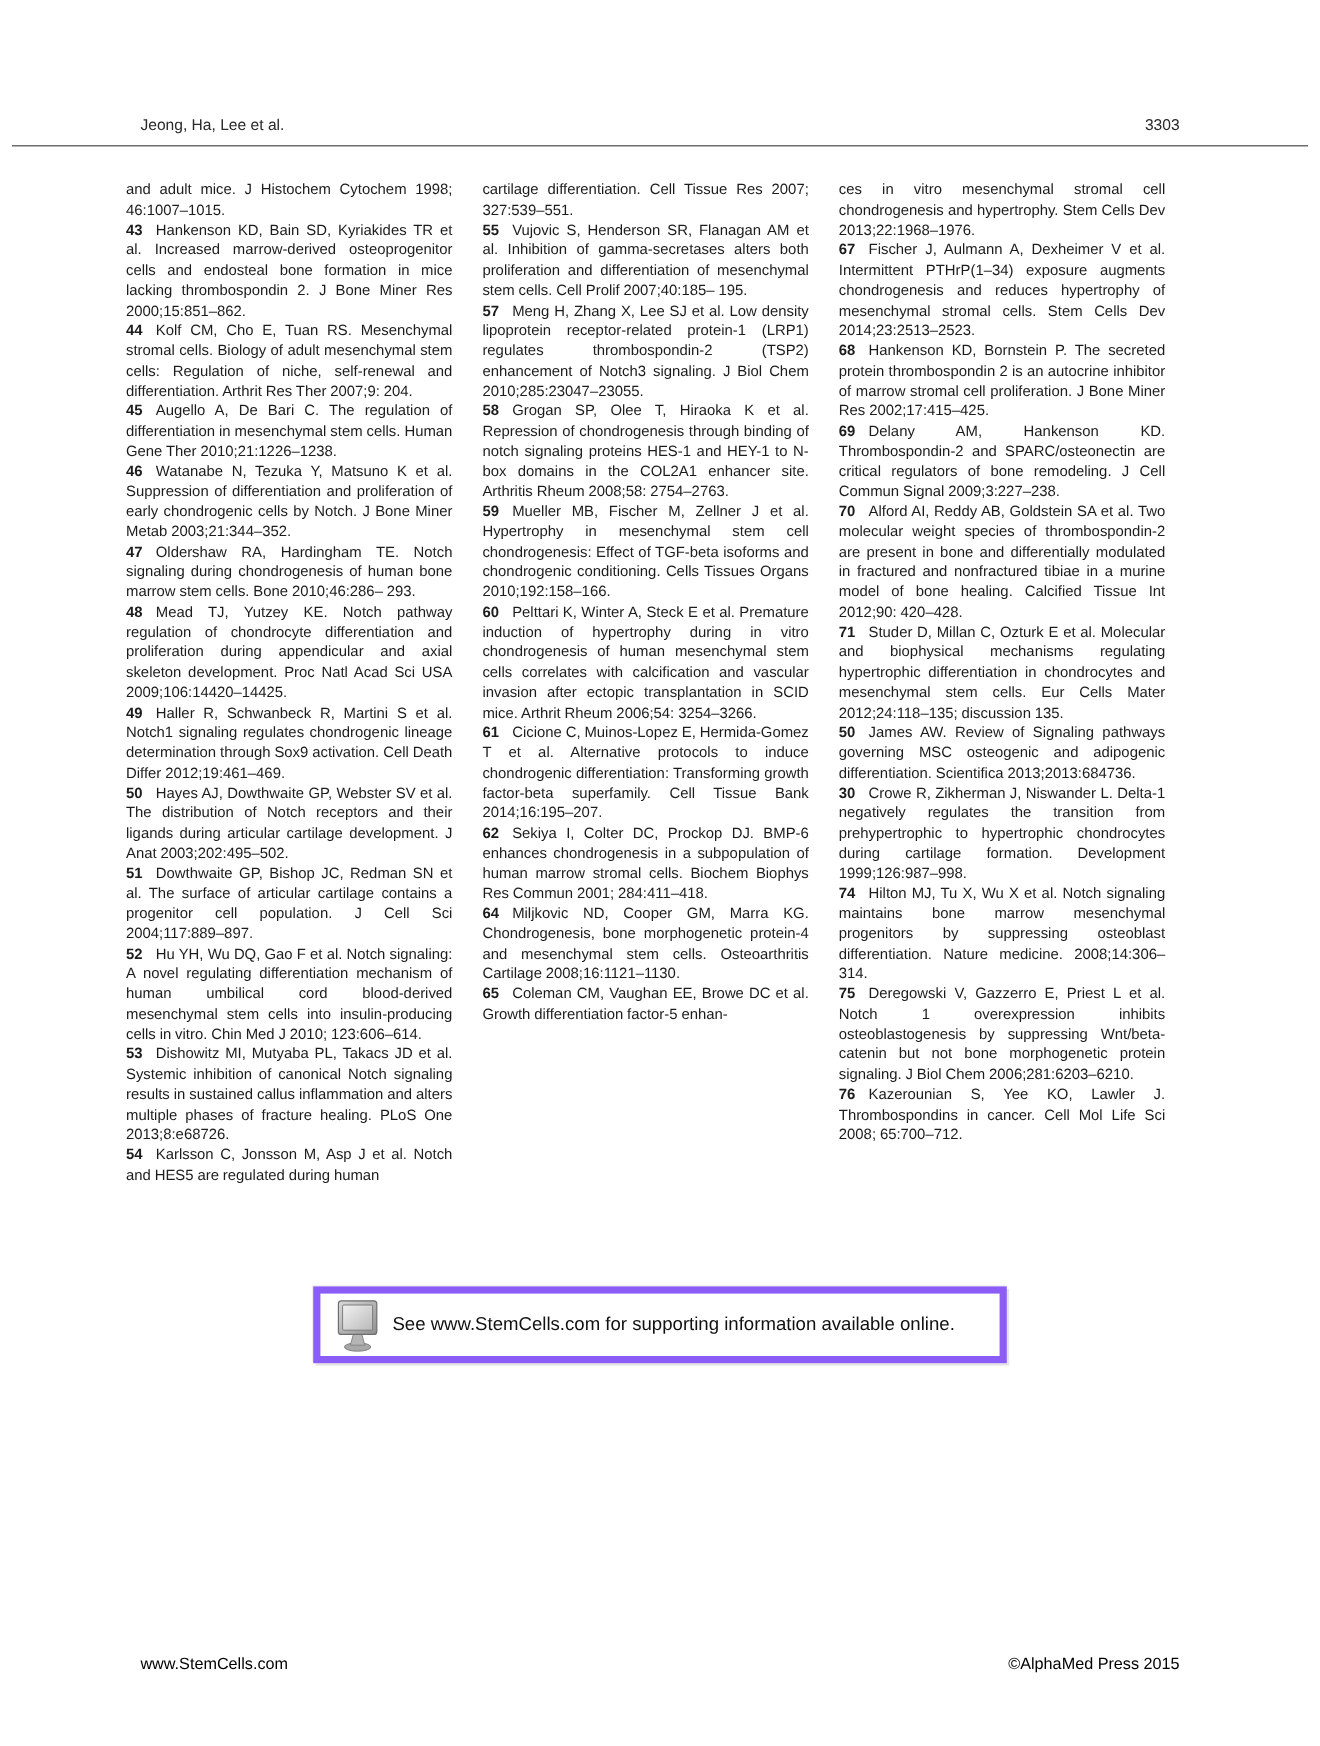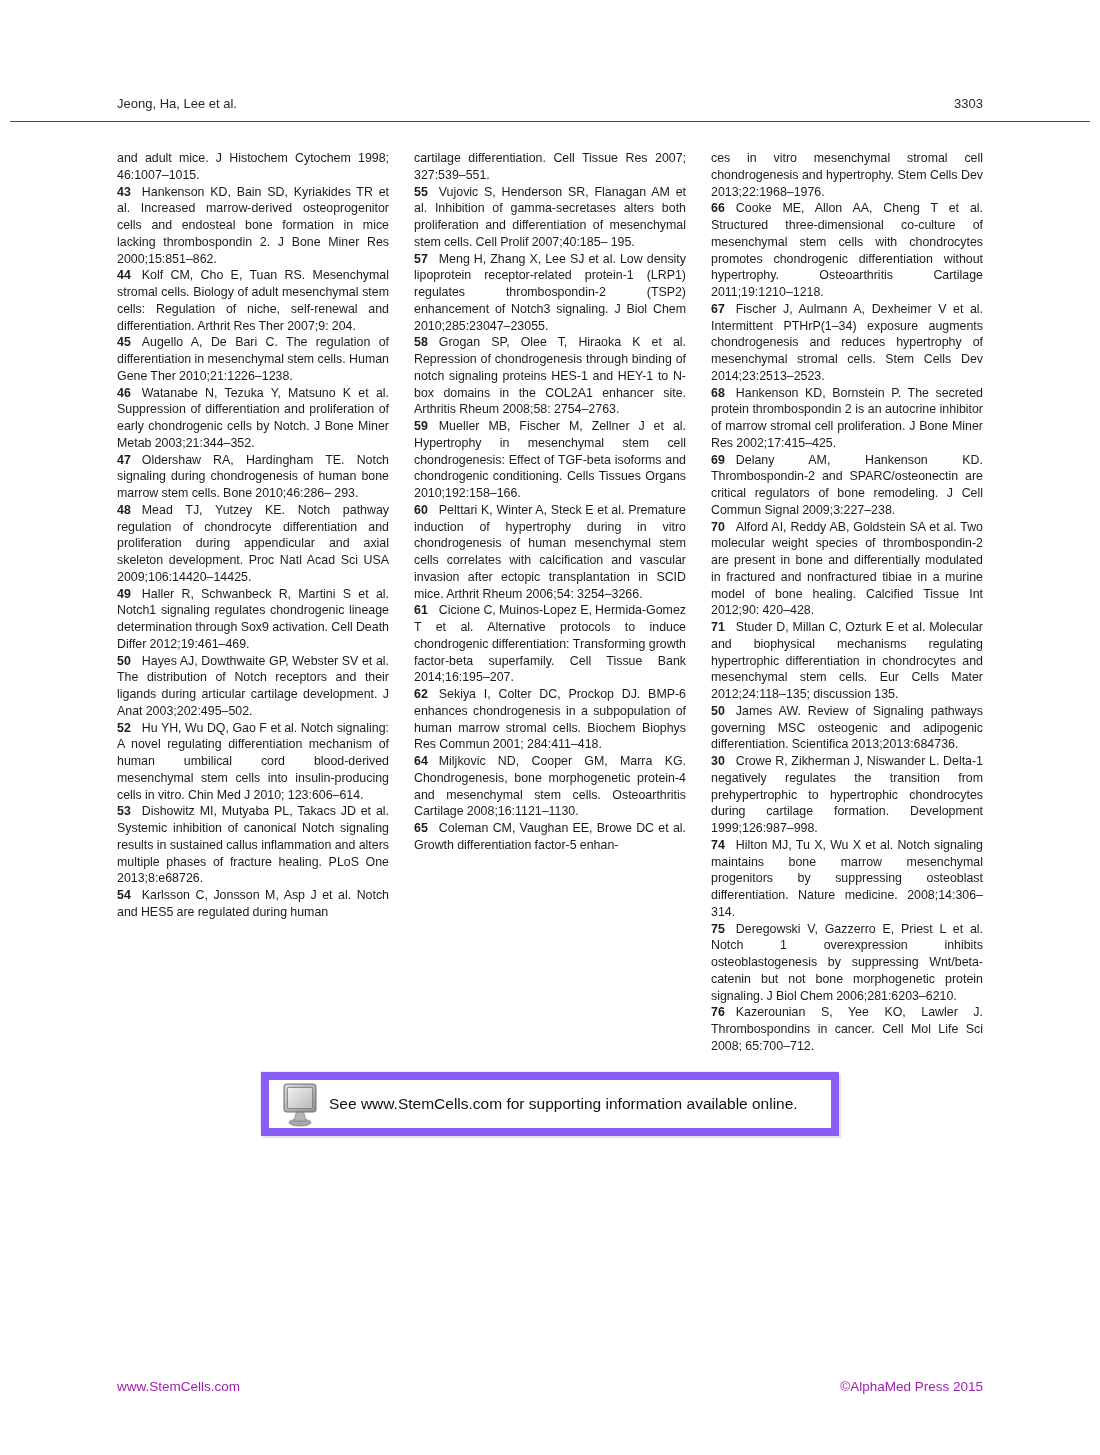--- a/index.html
+++ b/index.html
@@ -14,47 +14,47 @@
   .running-head{
     position:absolute;top:96px;left:117px;right:117px;
     display:flex;justify-content:space-between;
     font-size:13px;color:#2a2a2a;
   }
   .head-rule{
     position:absolute;top:121px;left:10px;right:10px;
     border:0;border-top:1.6px solid #4a4a4a;margin:0;
   }
   .ref-columns{
-    position:absolute;top:150px;left:117px;width:866px;
+    position:absolute;top:150px;left:105px;width:866px;
     display:flex;gap:25px;
   }
   .ref-col{width:272px;}
   .ref{
     margin:0;
     font-size:12.4px;line-height:16.75px;
     text-align:justify;
     hyphens:auto;-webkit-hyphens:auto;
     word-spacing:-0.2px;
   }
   .refnum{margin-right:11px;font-weight:bold;}
   .support-box{
     position:absolute;top:1072px;left:50%;transform:translateX(-50%);
     width:578px;height:64px;
-    border:8px solid #8b5cf6;
+    border:6px solid #8b5cf6;
     box-shadow:2px 2px 0 #e4e4e4, -1px -1px 0 #ededed;
     background:#ffffff;
     display:flex;align-items:center;
     padding-left:12px;box-sizing:border-box;
   }
   .monitor{width:44px;height:46px;flex:0 0 auto;margin-right:4px;}
   .support-text{font-size:15.5px;color:#111;}
   .page-footer{
     position:absolute;top:1379px;left:117px;right:117px;
     display:flex;justify-content:space-between;
-    font-size:13.5px;color:#a21caf;
+    font-size:13.5px;color:#000000;
   }
 </style>
 </head>
 <body>
 
 <div class="page">
 
   <div class="running-head">
     <span>Jeong, Ha, Lee et al.</span>
     <span>3303</span>
@@ -65,39 +65,39 @@
     <div class="ref-col">
         <p class="ref">and adult mice. J Histochem Cytochem 1998; 46:1007–1015.</p>
         <p class="ref"><b class="refnum">43</b>Hankenson KD, Bain SD, Kyriakides TR et al. Increased marrow-derived osteoprogenitor cells and endosteal bone formation in mice lacking thrombospondin 2. J Bone Miner Res 2000;15:851–862.</p>
         <p class="ref"><b class="refnum">44</b>Kolf CM, Cho E, Tuan RS. Mesenchymal stromal cells. Biology of adult mesenchymal stem cells: Regulation of niche, self-renewal and differentiation. Arthrit Res Ther 2007;9: 204.</p>
         <p class="ref"><b class="refnum">45</b>Augello A, De Bari C. The regulation of differentiation in mesenchymal stem cells. Human Gene Ther 2010;21:1226–1238.</p>
         <p class="ref"><b class="refnum">46</b>Watanabe N, Tezuka Y, Matsuno K et al. Suppression of differentiation and proliferation of early chondrogenic cells by Notch. J Bone Miner Metab 2003;21:344–352.</p>
         <p class="ref"><b class="refnum">47</b>Oldershaw RA, Hardingham TE. Notch signaling during chondrogenesis of human bone marrow stem cells. Bone 2010;46:286– 293.</p>
         <p class="ref"><b class="refnum">48</b>Mead TJ, Yutzey KE. Notch pathway regulation of chondrocyte differentiation and proliferation during appendicular and axial skeleton development. Proc Natl Acad Sci USA 2009;106:14420–14425.</p>
         <p class="ref"><b class="refnum">49</b>Haller R, Schwanbeck R, Martini S et al. Notch1 signaling regulates chondrogenic lineage determination through Sox9 activation. Cell Death Differ 2012;19:461–469.</p>
         <p class="ref"><b class="refnum">50</b>Hayes AJ, Dowthwaite GP, Webster SV et al. The distribution of Notch receptors and their ligands during articular cartilage development. J Anat 2003;202:495–502.</p>
+        <p class="ref"><b class="refnum">51</b>Dowthwaite GP, Bishop JC, Redman SN et al. The surface of articular cartilage contains a progenitor cell population. J Cell Sci 2004;117:889–897.</p>
         <p class="ref"><b class="refnum">52</b>Hu YH, Wu DQ, Gao F et al. Notch signaling: A novel regulating differentiation mechanism of human umbilical cord blood-derived mesenchymal stem cells into insulin-producing cells in vitro. Chin Med J 2010; 123:606–614.</p>
         <p class="ref"><b class="refnum">53</b>Dishowitz MI, Mutyaba PL, Takacs JD et al. Systemic inhibition of canonical Notch signaling results in sustained callus inflammation and alters multiple phases of fracture healing. PLoS One 2013;8:e68726.</p>
         <p class="ref"><b class="refnum">54</b>Karlsson C, Jonsson M, Asp J et al. Notch and HES5 are regulated during human</p>
       </div>
     <div class="ref-col">
         <p class="ref">cartilage differentiation. Cell Tissue Res 2007; 327:539–551.</p>
         <p class="ref"><b class="refnum">55</b>Vujovic S, Henderson SR, Flanagan AM et al. Inhibition of gamma-secretases alters both proliferation and differentiation of mesenchymal stem cells. Cell Prolif 2007;40:185– 195.</p>
         <p class="ref"><b class="refnum">57</b>Meng H, Zhang X, Lee SJ et al. Low density lipoprotein receptor-related protein-1 (LRP1) regulates thrombospondin-2 (TSP2) enhancement of Notch3 signaling. J Biol Chem 2010;285:23047–23055.</p>
         <p class="ref"><b class="refnum">58</b>Grogan SP, Olee T, Hiraoka K et al. Repression of chondrogenesis through binding of notch signaling proteins HES-1 and HEY-1 to N-box domains in the COL2A1 enhancer site. Arthritis Rheum 2008;58: 2754–2763.</p>
         <p class="ref"><b class="refnum">59</b>Mueller MB, Fischer M, Zellner J et al. Hypertrophy in mesenchymal stem cell chondrogenesis: Effect of TGF-beta isoforms and chondrogenic conditioning. Cells Tissues Organs 2010;192:158–166.</p>
         <p class="ref"><b class="refnum">60</b>Pelttari K, Winter A, Steck E et al. Premature induction of hypertrophy during in vitro chondrogenesis of human mesenchymal stem cells correlates with calcification and vascular invasion after ectopic transplantation in SCID mice. Arthrit Rheum 2006;54: 3254–3266.</p>
         <p class="ref"><b class="refnum">61</b>Cicione C, Muinos-Lopez E, Hermida-Gomez T et al. Alternative protocols to induce chondrogenic differentiation: Transforming growth factor-beta superfamily. Cell Tissue Bank 2014;16:195–207.</p>
         <p class="ref"><b class="refnum">62</b>Sekiya I, Colter DC, Prockop DJ. BMP-6 enhances chondrogenesis in a subpopulation of human marrow stromal cells. Biochem Biophys Res Commun 2001; 284:411–418.</p>
         <p class="ref"><b class="refnum">64</b>Miljkovic ND, Cooper GM, Marra KG. Chondrogenesis, bone morphogenetic protein-4 and mesenchymal stem cells. Osteoarthritis Cartilage 2008;16:1121–1130.</p>
         <p class="ref"><b class="refnum">65</b>Coleman CM, Vaughan EE, Browe DC et al. Growth differentiation factor-5 enhan-</p>
       </div>
     <div class="ref-col">
         <p class="ref">ces in vitro mesenchymal stromal cell chondrogenesis and hypertrophy. Stem Cells Dev 2013;22:1968–1976.</p>
-        <p class="ref"><b class="refnum">66</b>Cooke ME, Allon AA, Cheng T et al. Structured three-dimensional co-culture of mesenchymal stem cells with chondrocytes promotes chondrogenic differentiation without hypertrophy. Osteoarthritis Cartilage 2011;19:1210–1218.</p>
         <p class="ref"><b class="refnum">67</b>Fischer J, Aulmann A, Dexheimer V et al. Intermittent PTHrP(1–34) exposure augments chondrogenesis and reduces hypertrophy of mesenchymal stromal cells. Stem Cells Dev 2014;23:2513–2523.</p>
         <p class="ref"><b class="refnum">68</b>Hankenson KD, Bornstein P. The secreted protein thrombospondin 2 is an autocrine inhibitor of marrow stromal cell proliferation. J Bone Miner Res 2002;17:415–425.</p>
         <p class="ref"><b class="refnum">69</b>Delany AM, Hankenson KD. Thrombospondin-2 and SPARC/osteonectin are critical regulators of bone remodeling. J Cell Commun Signal 2009;3:227–238.</p>
         <p class="ref"><b class="refnum">70</b>Alford AI, Reddy AB, Goldstein SA et al. Two molecular weight species of thrombospondin-2 are present in bone and differentially modulated in fractured and nonfractured tibiae in a murine model of bone healing. Calcified Tissue Int 2012;90: 420–428.</p>
         <p class="ref"><b class="refnum">71</b>Studer D, Millan C, Ozturk E et al. Molecular and biophysical mechanisms regulating hypertrophic differentiation in chondrocytes and mesenchymal stem cells. Eur Cells Mater 2012;24:118–135; discussion 135.</p>
         <p class="ref"><b class="refnum">50</b>James AW. Review of Signaling pathways governing MSC osteogenic and adipogenic differentiation. Scientifica 2013;2013:684736.</p>
         <p class="ref"><b class="refnum">30</b>Crowe R, Zikherman J, Niswander L. Delta-1 negatively regulates the transition from prehypertrophic to hypertrophic chondrocytes during cartilage formation. Development 1999;126:987–998.</p>
         <p class="ref"><b class="refnum">74</b>Hilton MJ, Tu X, Wu X et al. Notch signaling maintains bone marrow mesenchymal progenitors by suppressing osteoblast differentiation. Nature medicine. 2008;14:306–314.</p>
         <p class="ref"><b class="refnum">75</b>Deregowski V, Gazzerro E, Priest L et al. Notch 1 overexpression inhibits osteoblastogenesis by suppressing Wnt/beta-catenin but not bone morphogenetic protein signaling. J Biol Chem 2006;281:6203–6210.</p>
         <p class="ref"><b class="refnum">76</b>Kazerounian S, Yee KO, Lawler J. Thrombospondins in cancer. Cell Mol Life Sci 2008; 65:700–712.</p>

